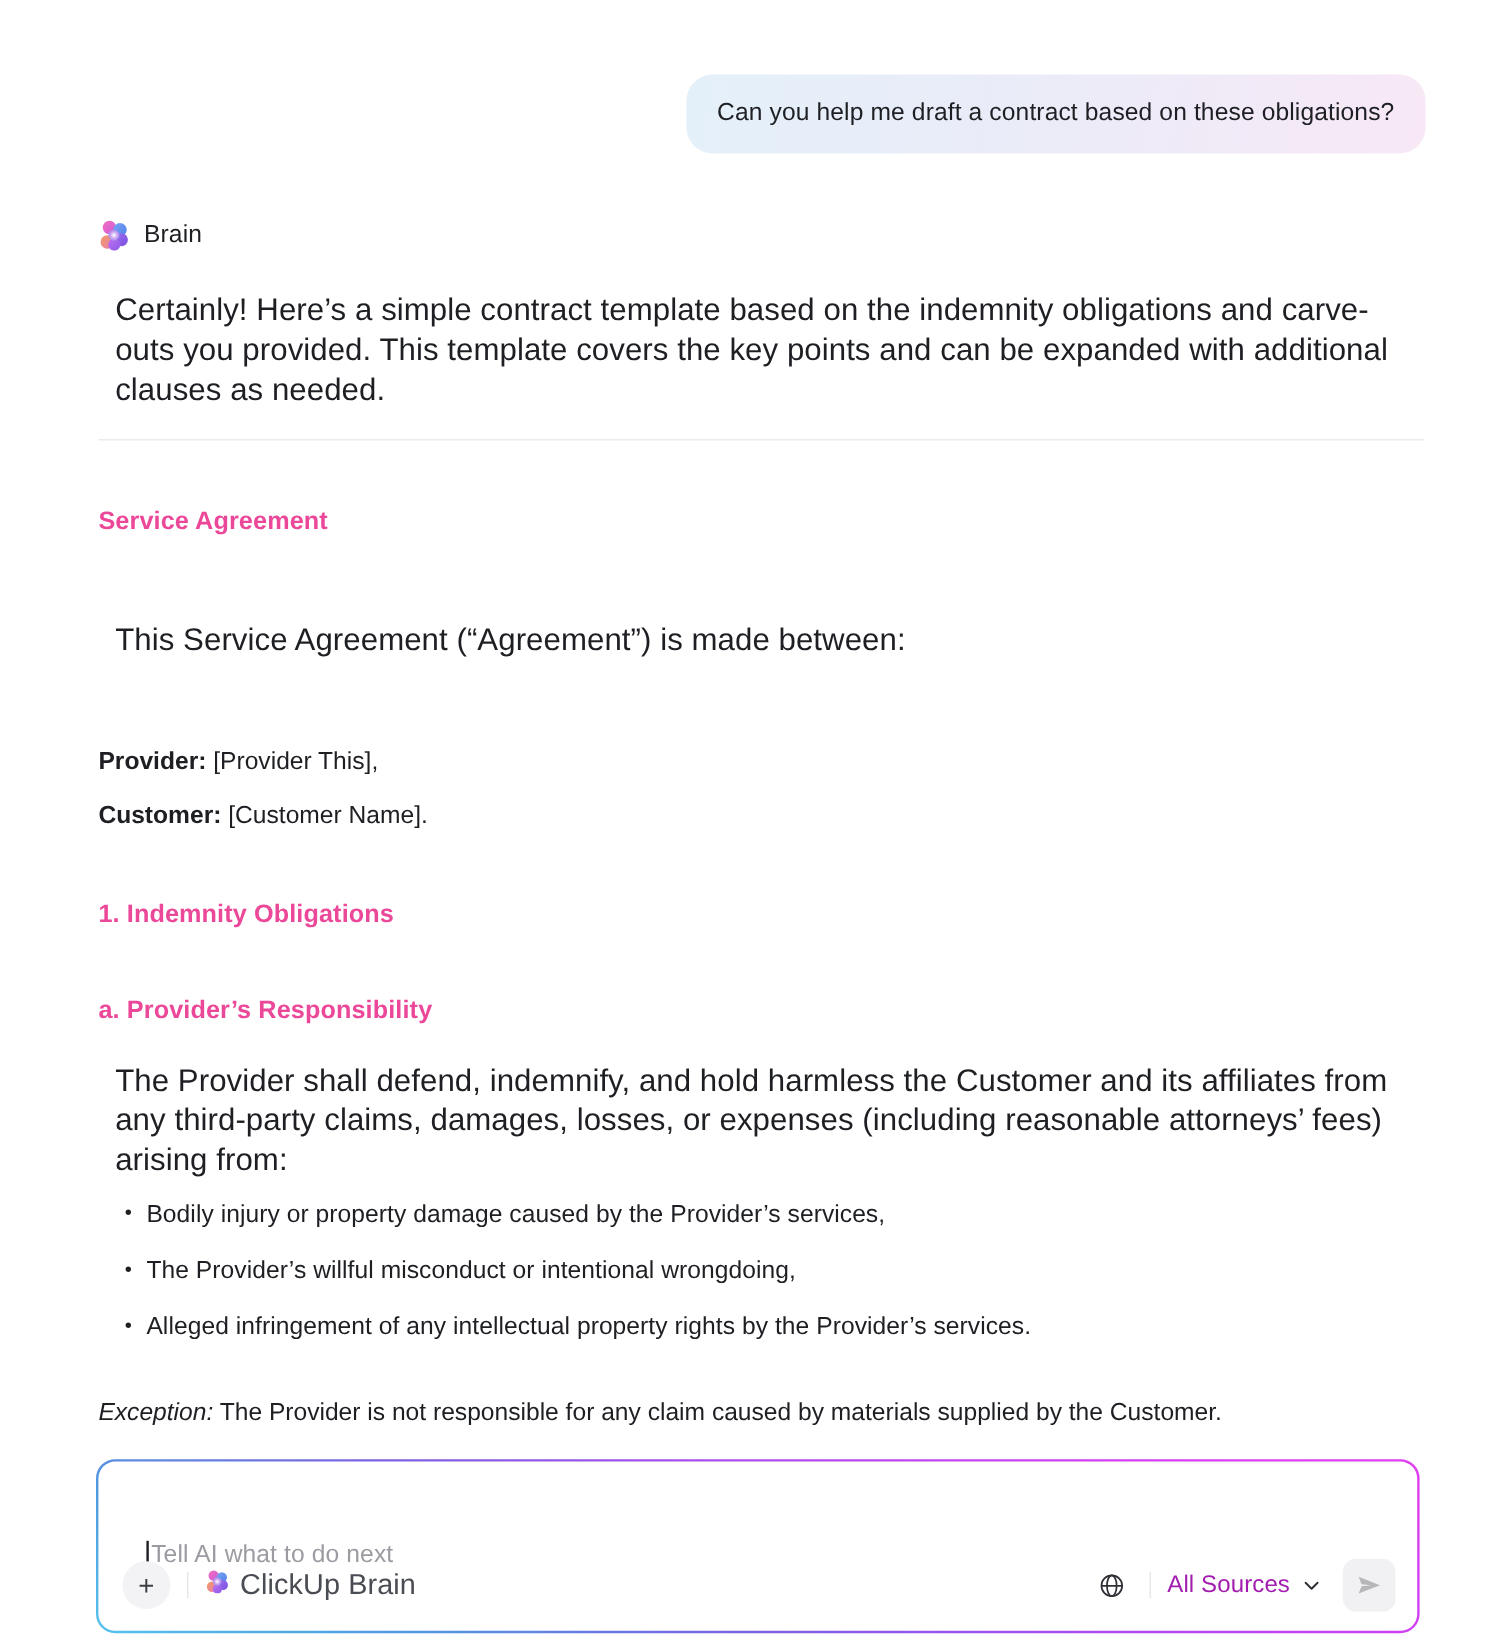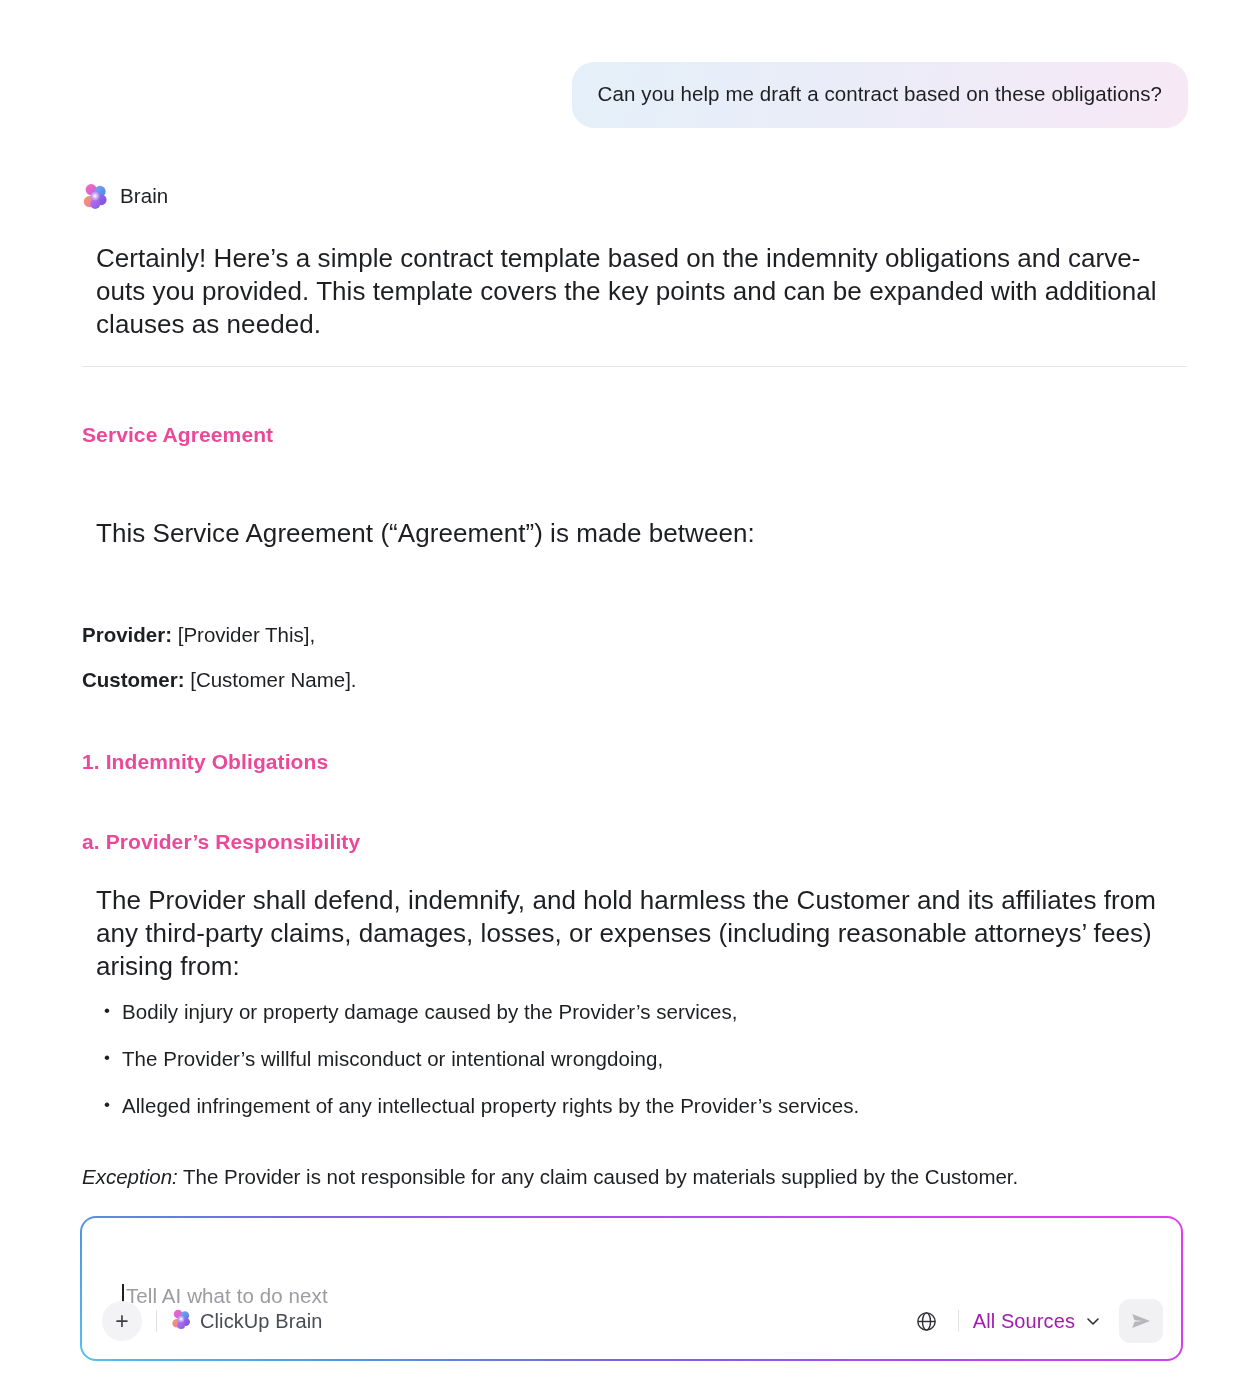--- a/index.html
+++ b/index.html
@@ -180,21 +180,21 @@
     line-height: 1;
     cursor: pointer;
   }
   .vdiv {
     width: 1px; height: 22px;
     background: #e2e2e5;
     margin: 0 14px;
   }
   .model-chip {
     display: flex; align-items: center; gap: 9px;
-    font-size: 20px;
+    font-size: 24px;
     color: #4a4c53;
     cursor: pointer;
     letter-spacing: 0.1px;
   }
   .globe-btn {
     width: 34px; height: 34px;
     display: flex; align-items: center; justify-content: center;
     cursor: pointer;
   }
   .sources {

